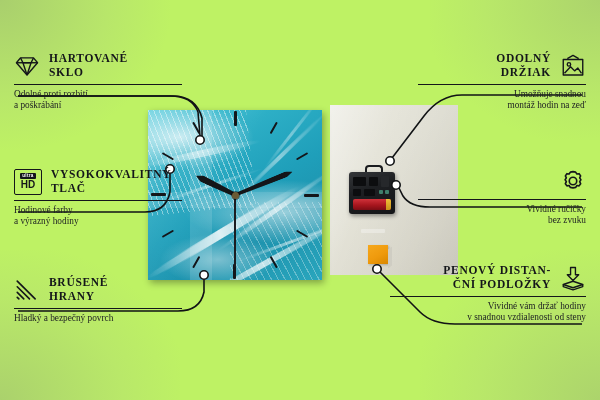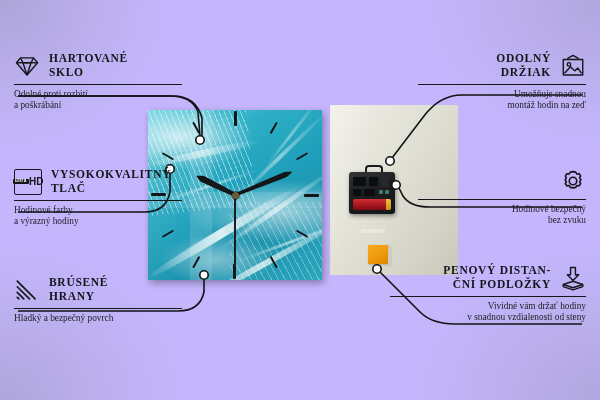--- a/index.html
+++ b/index.html
@@ -1,18 +1,18 @@
 <!DOCTYPE html>
 <html><head>
 <meta charset="utf-8">
 <style>
   html,body{margin:0;padding:0;}
   body{width:600px;height:400px;overflow:hidden;font-family:"Liberation Serif",serif;background:#ffffff;}
 
-  #stage{position:relative;width:600px;height:400px;background:#c4b5fd;overflow:hidden;}
+  #stage{position:relative;width:600px;height:400px;background:#bef264;overflow:hidden;}
 
   
   .corner-shade{position:absolute;pointer-events:none;}
   .cs-tl{left:0;top:0;width:170px;height:150px;
     background:radial-gradient(ellipse at 0% 0%, rgba(120,125,130,.30) 0%, rgba(140,145,150,.12) 45%, rgba(255,255,255,0) 72%);}
   .cs-bl{left:0;bottom:0;width:180px;height:150px;
     background:radial-gradient(ellipse at 0% 100%, rgba(120,125,130,.28) 0%, rgba(140,145,150,.10) 48%, rgba(255,255,255,0) 75%);}
   .cs-tr{right:0;top:0;width:170px;height:140px;
     background:radial-gradient(ellipse at 100% 0%, rgba(120,125,130,.26) 0%, rgba(140,145,150,.10) 48%, rgba(255,255,255,0) 75%);}
   .cs-br{right:0;bottom:0;width:180px;height:150px;
@@ -110,21 +110,21 @@
   .feat.right .feat-head{justify-content:flex-end;}
   .feat-title{font-family:"Liberation Serif",serif;font-weight:bold;font-size:11.5px;line-height:13.5px;
     letter-spacing:.7px;color:#14161a;text-transform:uppercase;}
   .feat-rule{margin:5px 0 4px 0;height:0;border-top:1.5px solid #14161a;}
   .feat-desc{font-family:"Liberation Serif",serif;font-size:9.3px;line-height:11.4px;color:#1c1e22;}
   .ico{width:26px;height:26px;flex:0 0 26px;display:block;}
   .ico svg{display:block;width:26px;height:26px;}
 
   
   .hdbadge{width:26px;height:24px;flex:0 0 26px;border:1.6px solid #14161a;border-radius:2px;
-    display:flex;flex-direction:row;align-items:center;justify-content:center;line-height:1;}
+    display:flex;flex-direction:column;align-items:center;justify-content:center;line-height:1;}
   .hd-ultra{font-family:"Liberation Sans",sans-serif;font-size:4.6px;font-weight:bold;letter-spacing:.3px;
     color:#fff;background:#14161a;padding:.6px 2.4px;border-radius:1px;}
   .hd-main{font-family:"Liberation Sans",sans-serif;font-size:10px;font-weight:bold;color:#14161a;margin-top:1px;}
 </style>
 </head>
 <body>
 
 <div id="stage">
 
   <div class="corner-shade cs-tl"></div>
@@ -328,21 +328,21 @@
         <svg viewBox="0 0 32 32">
             <g fill="none" stroke="#14161a" stroke-width="2" stroke-linejoin="round">
           <path d="M16 4.5 l3.2 .6 1.6 2.3 2.7 -.4 1.9 2.7 -1.2 2.5 1.5 2.3 -1.5 2.3 1.2 2.5 -1.9 2.7 -2.7 -.4 -1.6 2.3 -3.2 .6 -3.2 -.6 -1.6 -2.3 -2.7 .4 -1.9 -2.7 1.2 -2.5 -1.5 -2.3 1.5 -2.3 -1.2 -2.5 1.9 -2.7 2.7 .4 1.6 -2.3 Z"></path>
           <circle cx="16" cy="16" r="4.6"></circle>
             </g>
           </svg>
       </span>
     </div>
     <div class="feat-rule"></div>
     <div class="feat-desc">
-      <span>Hodinové bezpečný</span><br>
+      <span>Vividné ručičky</span><br>
       <span>bez zvuku</span>
     </div>
   </div>
 
   <div class="feat right" style="top:264px;width:196px">
     <div class="feat-head">
       <span class="feat-title">
         <span>PENOVÝ DISTAN-</span><br>
         <span>ČNÍ PODLOŽKY</span>
       </span>

